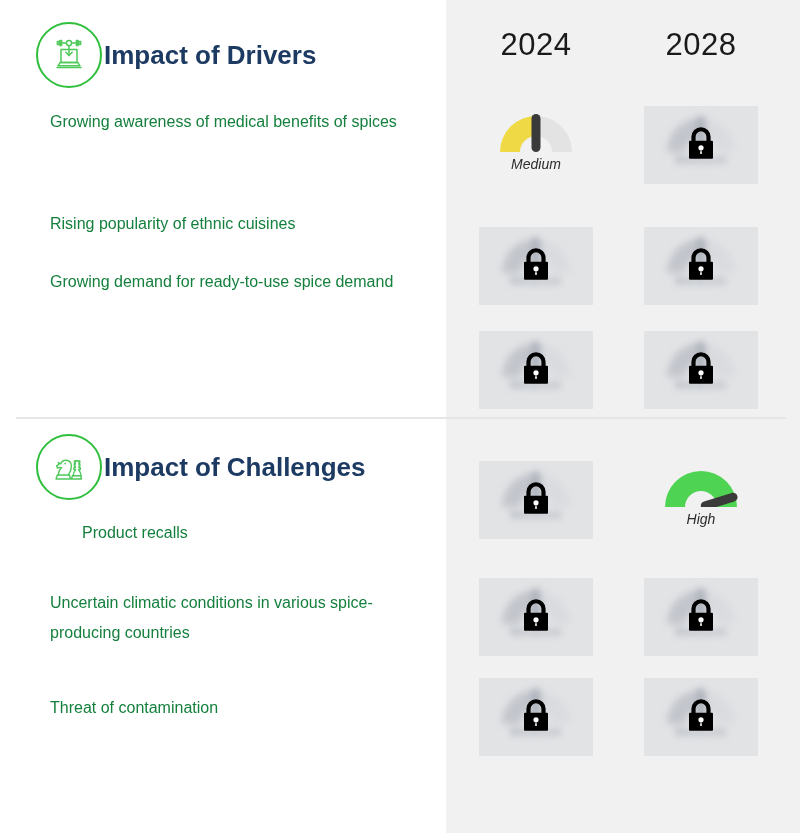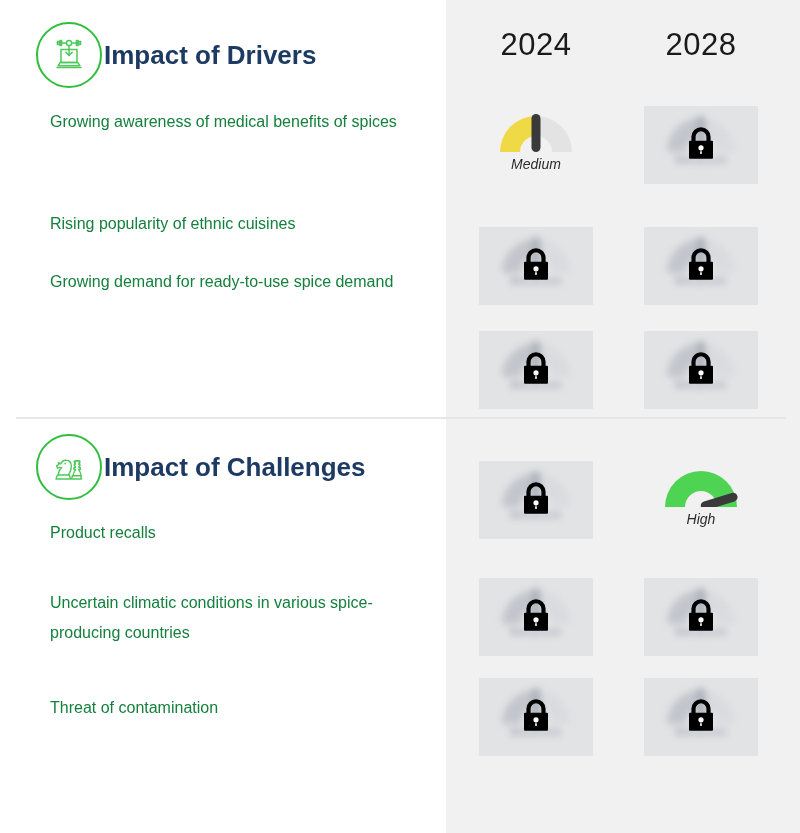--- a/index.html
+++ b/index.html
@@ -95,21 +95,21 @@
     font-size: 16px;
     font-weight: 400;
     line-height: 30px;
     color: #15803d;
   }
 
   .d-item-0 { top: 107px; }
   .d-item-1 { top: 187px; margin-top: 22px; }
   .d-item-2 { top: 267px; }
 
-  .c-item-0 { top: 518px; }
+  .c-item-0 { top: 518px; margin-left: 32px; }
   .c-item-1 { top: 588px; }
   .c-item-2 { top: 693px; }
 
   
   .cell {
     position: absolute;
     width: 120px;
     height: 88px;
   }
   .cell-col-0 { left: 476px; }

